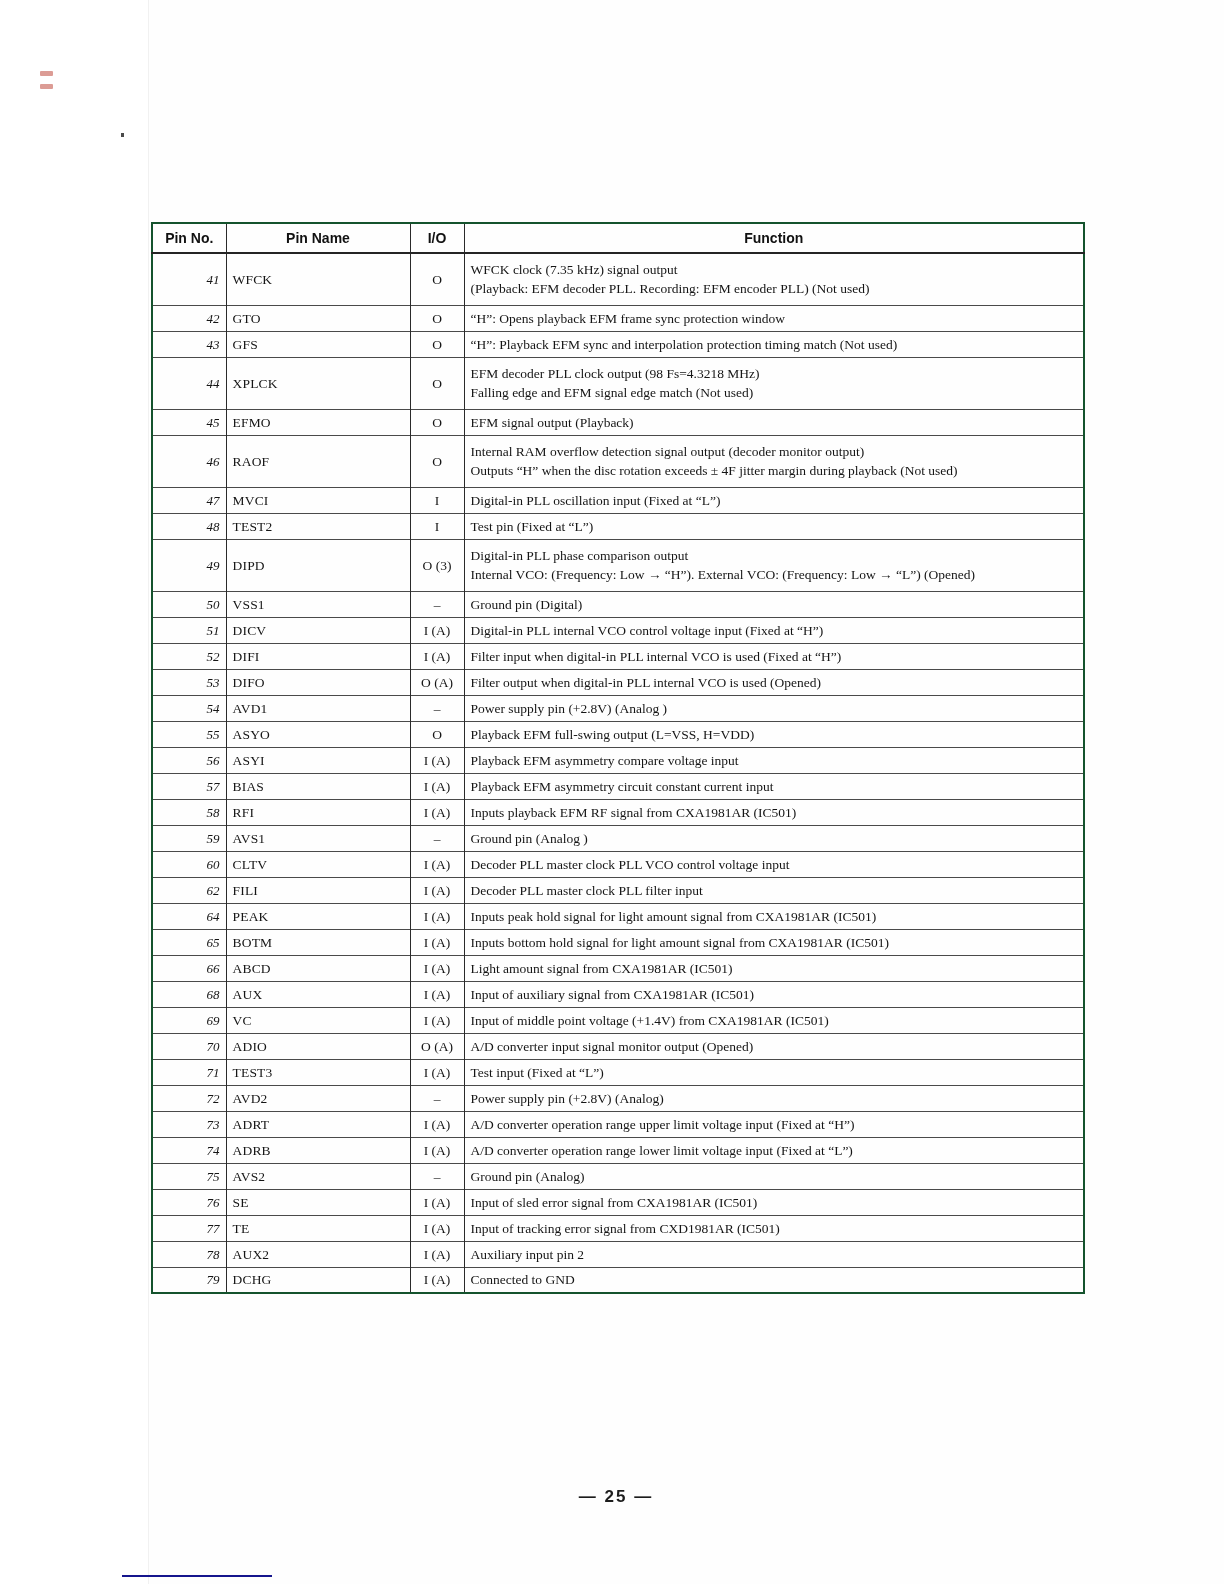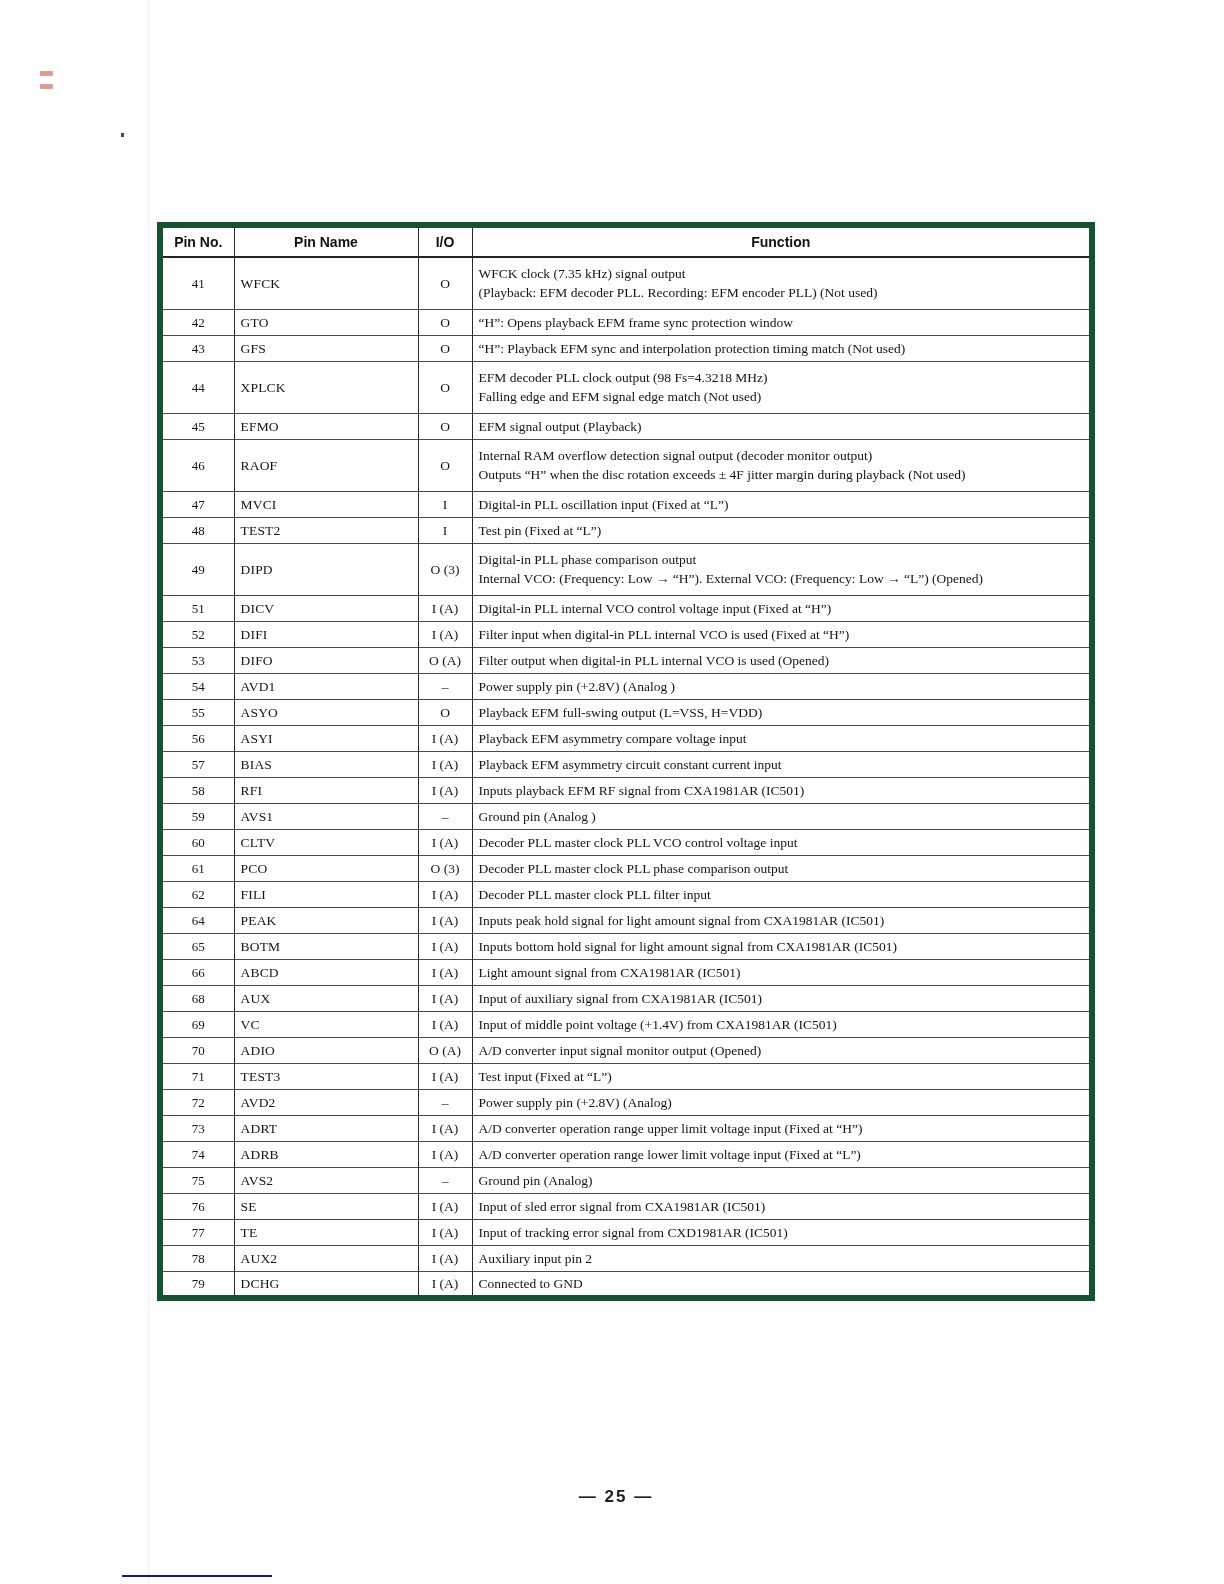--- a/index.html
+++ b/index.html
@@ -28,25 +28,25 @@
   table.pin-table th{
     font-family:"Liberation Sans", sans-serif;
     font-size:14px;font-weight:bold;color:#111;
     border-bottom:2px solid #242424;
     height:26px;padding:1px 4px;text-align:center;
   }
   table.pin-table td{
     border-top:1px solid #4a4a4a;
     padding:2px 6px;vertical-align:middle;
   }
-  table.pin-table{border:6px solid #14532d;margin-left:6px;}
+  table.pin-table{border:2px solid #14532d;}
   table.pin-table th + th, table.pin-table td + td{border-left:1px solid #2a2a2a;}
   tr[data-name="table-row"]{height:26px;}
   tr[data-name="table-row"].tall{height:52px;}
-  td.c-pin{text-align:center;font-size:13px;}
+  td.c-pin{text-align:right;font-size:13px;font-style:italic;}
   td.c-name{padding-left:13px;letter-spacing:.2px;}
   td.c-io{text-align:center;}
   td.c-fn{padding-left:13px;white-space:pre-line;}
 
   .footer-num{
     position:absolute;left:4px;top:1487px;width:1224px;
     text-align:center;
     font-family:"Liberation Sans", sans-serif;
     font-size:17px;font-weight:600;color:#1c1c1c;letter-spacing:2px;
   }
@@ -130,20 +130,26 @@
     <td class="c-fn" data-name="cell-function">Test pin (Fixed at “L”)</td>
   </tr>
       <tr data-name="table-row" class="tall">
     <td class="c-pin" data-name="cell-pin-no">49</td>
     <td class="c-name" data-name="cell-pin-name">DIPD</td>
     <td class="c-io" data-name="cell-io">O (3)</td>
     <td class="c-fn" data-name="cell-function">Digital-in PLL phase comparison output
 Internal VCO: (Frequency: Low → “H”). External VCO: (Frequency: Low → “L”) (Opened)</td>
   </tr>
       <tr data-name="table-row">
+    <td class="c-pin" data-name="cell-pin-no">50</td>
+    <td class="c-name" data-name="cell-pin-name">VSS1</td>
+    <td class="c-io" data-name="cell-io">–</td>
+    <td class="c-fn" data-name="cell-function">Ground pin (Digital)</td>
+  </tr>
+      <tr data-name="table-row">
     <td class="c-pin" data-name="cell-pin-no">51</td>
     <td class="c-name" data-name="cell-pin-name">DICV</td>
     <td class="c-io" data-name="cell-io">I (A)</td>
     <td class="c-fn" data-name="cell-function">Digital-in PLL internal VCO control voltage input (Fixed at “H”)</td>
   </tr>
       <tr data-name="table-row">
     <td class="c-pin" data-name="cell-pin-no">52</td>
     <td class="c-name" data-name="cell-pin-name">DIFI</td>
     <td class="c-io" data-name="cell-io">I (A)</td>
     <td class="c-fn" data-name="cell-function">Filter input when digital-in PLL internal VCO is used (Fixed at “H”)</td>
@@ -190,26 +196,20 @@
     <td class="c-io" data-name="cell-io">–</td>
     <td class="c-fn" data-name="cell-function">Ground pin (Analog )</td>
   </tr>
       <tr data-name="table-row">
     <td class="c-pin" data-name="cell-pin-no">60</td>
     <td class="c-name" data-name="cell-pin-name">CLTV</td>
     <td class="c-io" data-name="cell-io">I (A)</td>
     <td class="c-fn" data-name="cell-function">Decoder PLL master clock PLL VCO control voltage input</td>
   </tr>
       <tr data-name="table-row">
-    <td class="c-pin" data-name="cell-pin-no">61</td>
-    <td class="c-name" data-name="cell-pin-name">PCO</td>
-    <td class="c-io" data-name="cell-io">O (3)</td>
-    <td class="c-fn" data-name="cell-function">Decoder PLL master clock PLL phase comparison output</td>
-  </tr>
-      <tr data-name="table-row">
     <td class="c-pin" data-name="cell-pin-no">62</td>
     <td class="c-name" data-name="cell-pin-name">FILI</td>
     <td class="c-io" data-name="cell-io">I (A)</td>
     <td class="c-fn" data-name="cell-function">Decoder PLL master clock PLL filter input</td>
   </tr>
       <tr data-name="table-row">
     <td class="c-pin" data-name="cell-pin-no">64</td>
     <td class="c-name" data-name="cell-pin-name">PEAK</td>
     <td class="c-io" data-name="cell-io">I (A)</td>
     <td class="c-fn" data-name="cell-function">Inputs peak hold signal for light amount signal from CXA1981AR (IC501)</td>

